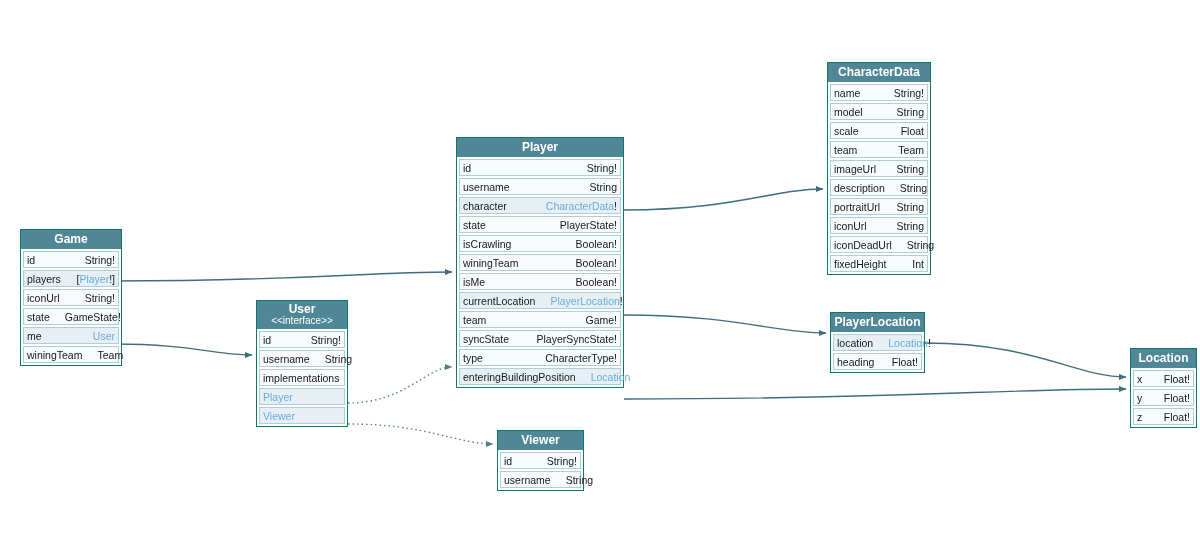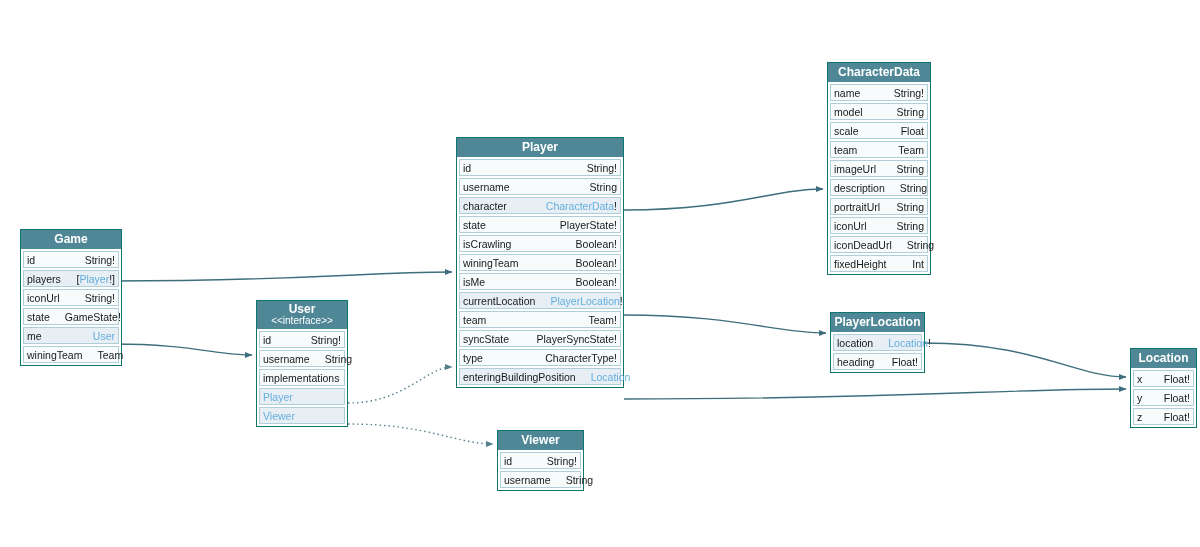--- a/index.html
+++ b/index.html
@@ -141,21 +141,21 @@
           <div class="row">
             <span class="fname">isMe</span>
             <span class="ftype">Boolean!</span>
           </div>
           <div class="row linked">
             <span class="fname">currentLocation</span>
             <span class="ftype"><span class="link">PlayerLocation</span><span>!</span></span>
           </div>
           <div class="row">
             <span class="fname">team</span>
-            <span class="ftype">Team!</span>
+            <span class="ftype">Game!</span>
           </div>
           <div class="row">
             <span class="fname">syncState</span>
             <span class="ftype">PlayerSyncState!</span>
           </div>
           <div class="row">
             <span class="fname">type</span>
             <span class="ftype">CharacterType!</span>
           </div>
           <div class="row linked">

